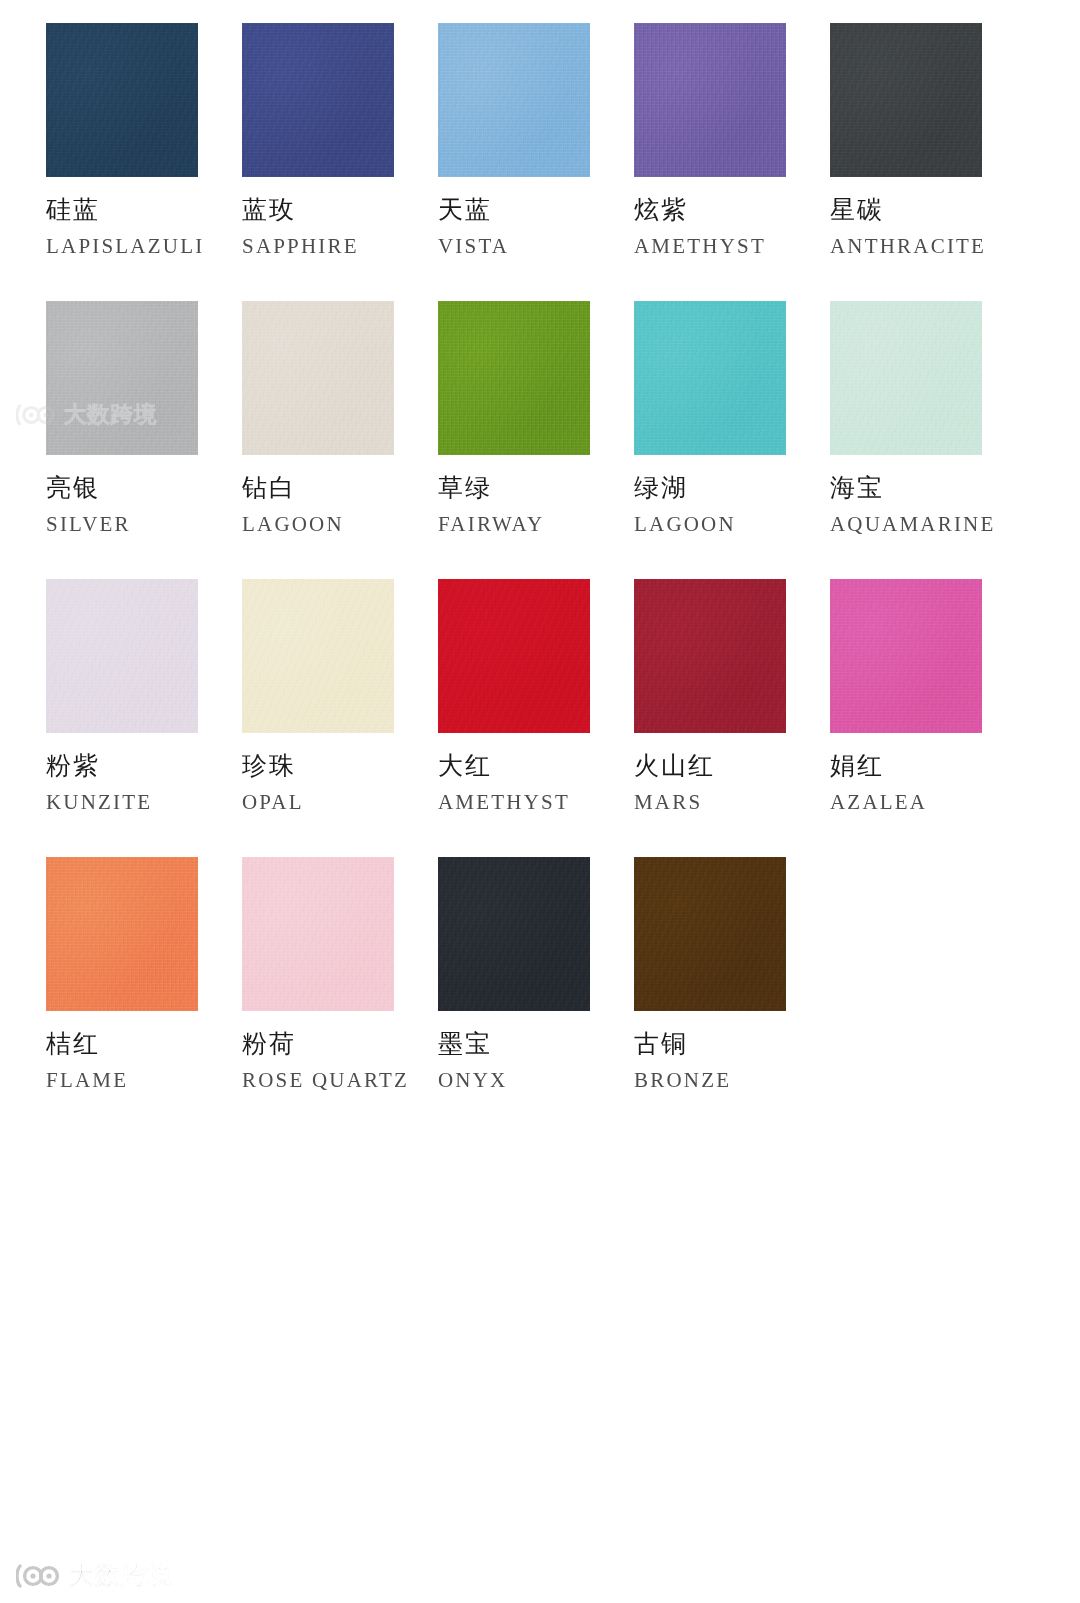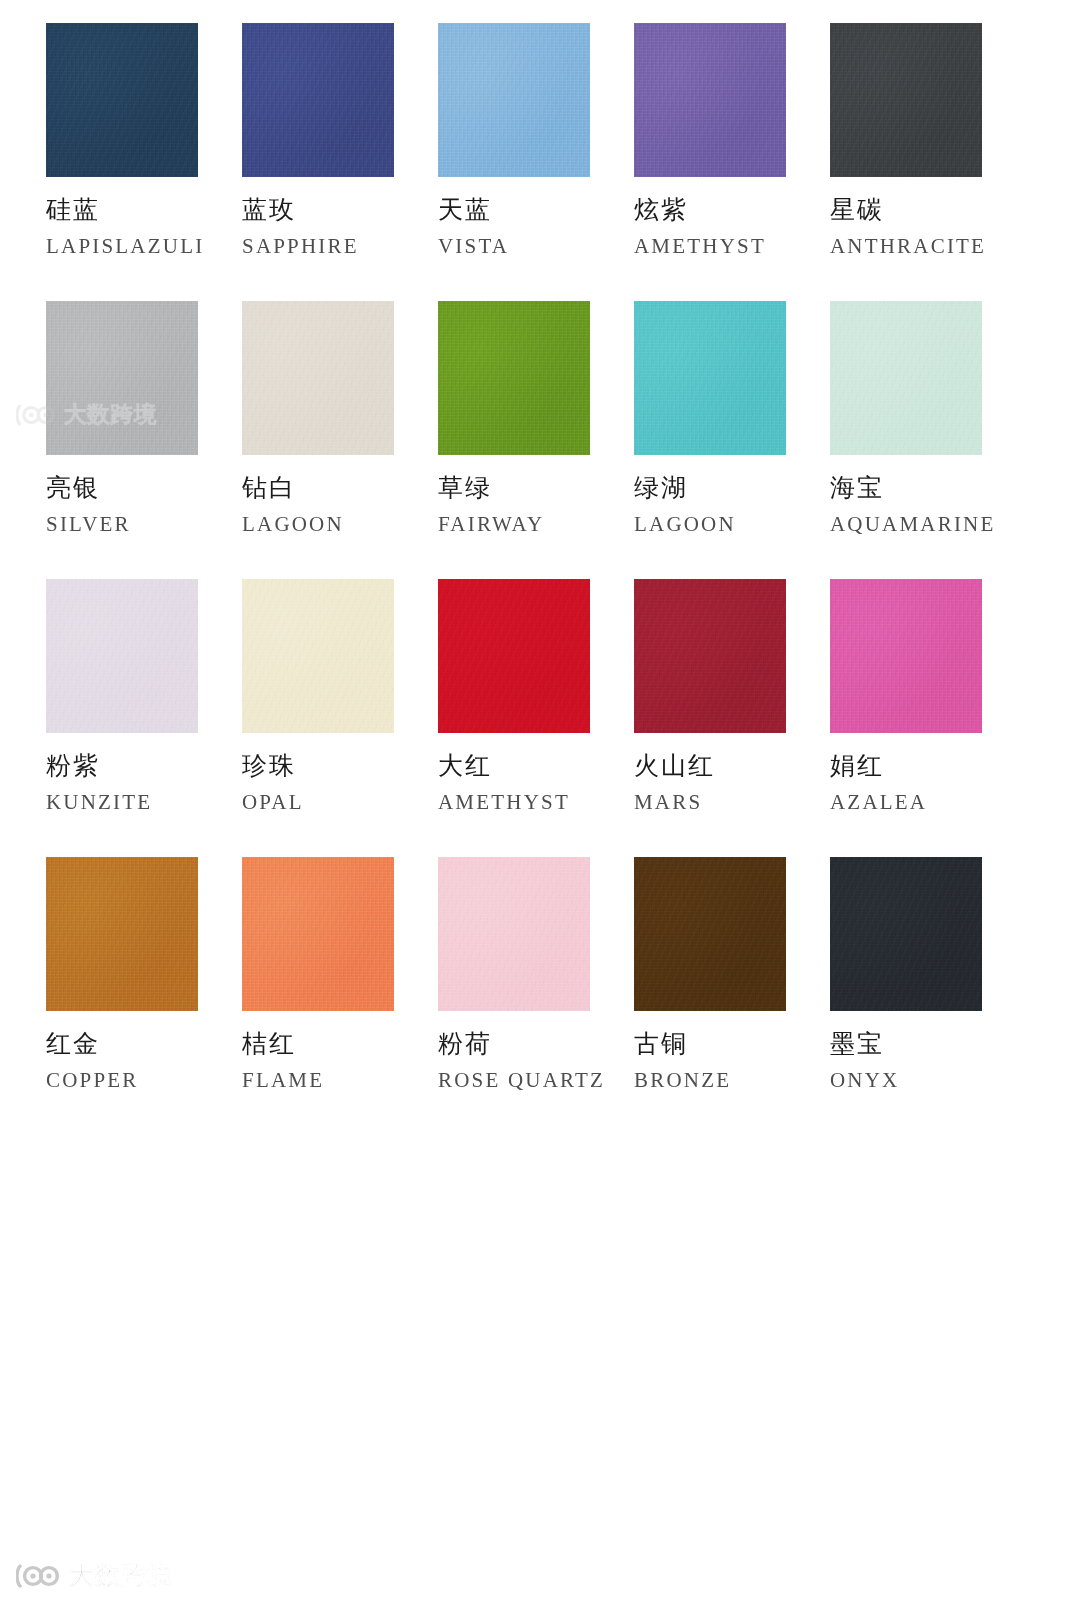--- a/index.html
+++ b/index.html
@@ -191,43 +191,38 @@
         <div class="swatch-chip" style="background-color: rgb(157, 31, 50);"></div>
         <div class="name-cn">火山红</div>
         <div class="name-en">MARS</div>
       </div>
       <div class="swatch-cell">
         <div class="swatch-chip" style="background-color: rgb(221, 90, 168);"></div>
         <div class="name-cn">娟红</div>
         <div class="name-en">AZALEA</div>
       </div>
       <div class="swatch-cell">
-        <div class="swatch-chip" style="background-color: rgb(186, 116, 39);"></div>
-        <div class="name-cn">红金</div>
-        <div class="name-en">COPPER</div>
-      </div>
-      <div class="swatch-cell">
         <div class="swatch-chip" style="background-color: rgb(240, 131, 84);"></div>
         <div class="name-cn">桔红</div>
         <div class="name-en">FLAME</div>
       </div>
       <div class="swatch-cell">
         <div class="swatch-chip" style="background-color: rgb(245, 205, 214);"></div>
         <div class="name-cn">粉荷</div>
         <div class="name-en">ROSE QUARTZ</div>
       </div>
       <div class="swatch-cell">
+        <div class="swatch-chip" style="background-color: rgb(38, 43, 49);"></div>
+        <div class="name-cn">墨宝</div>
+        <div class="name-en">ONYX</div>
+      </div>
+      <div class="swatch-cell">
         <div class="swatch-chip" style="background-color: rgb(81, 51, 17);"></div>
         <div class="name-cn">古铜</div>
         <div class="name-en">BRONZE</div>
-      </div>
-      <div class="swatch-cell">
-        <div class="swatch-chip" style="background-color: rgb(38, 43, 49);"></div>
-        <div class="name-cn">墨宝</div>
-        <div class="name-en">ONYX</div>
       </div>
     </div>
 
   <div class="watermark watermark-faint">
     <span class="wm-logo">
       <svg width="46" height="26" viewBox="0 0 46 26" aria-hidden="true">
         <path d="M4 3 C0 8 0 18 4 23" stroke="#c9c9c9" stroke-width="3.4" fill="none" stroke-linecap="round"></path>
         <circle cx="17" cy="13" r="8.4" fill="none" stroke="#c9c9c9" stroke-width="3.4"></circle>
         <circle cx="17" cy="13" r="2.6" fill="#c9c9c9"></circle>
         <circle cx="33" cy="13" r="8.4" fill="none" stroke="#c9c9c9" stroke-width="3.4"></circle>

